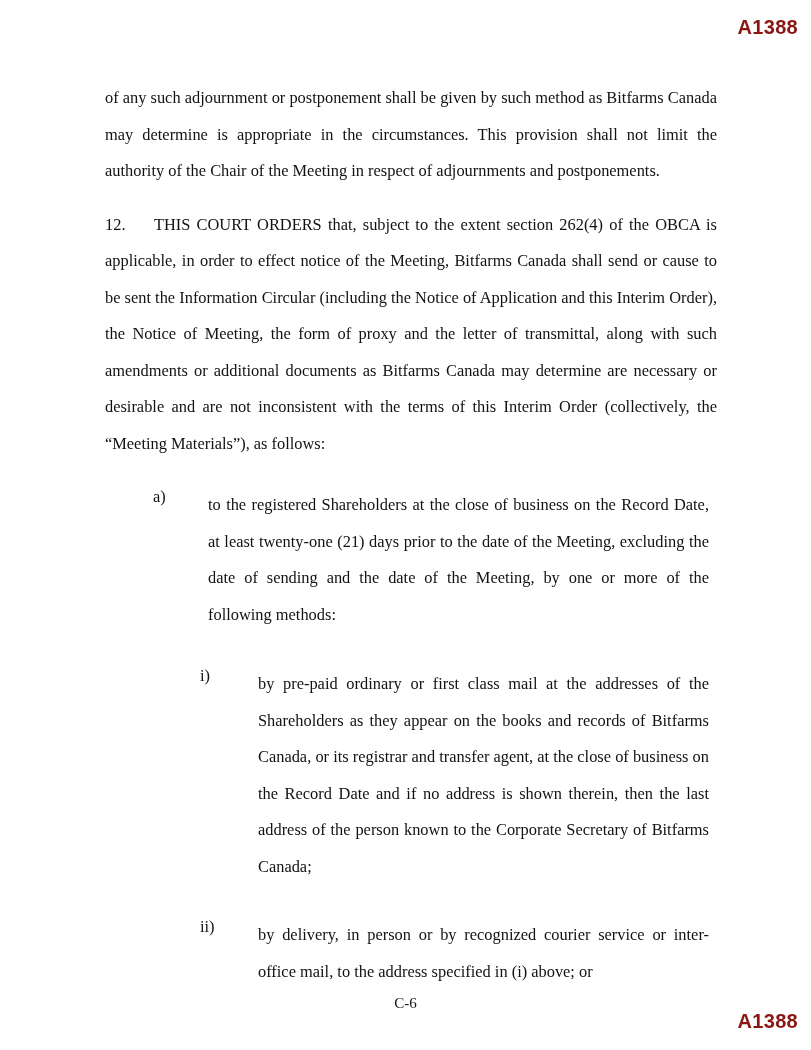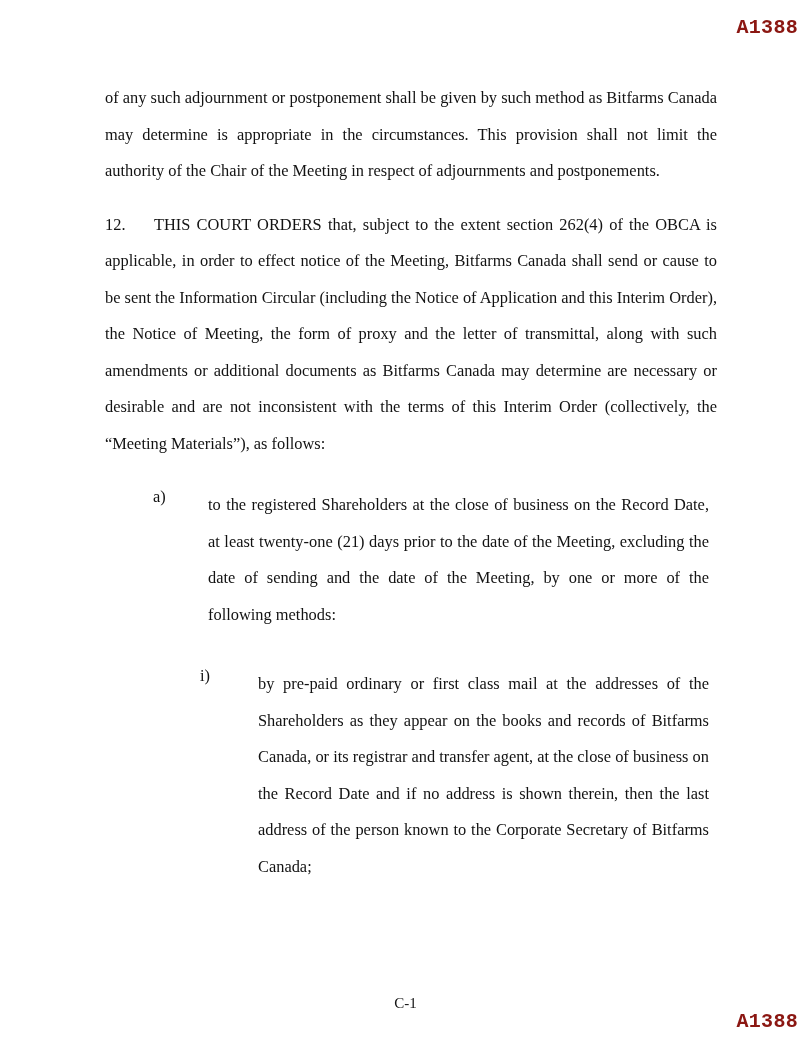--- a/index.html
+++ b/index.html
@@ -11,21 +11,21 @@
     margin: 0 auto;
     background: #ffffff;
     font-family: "Liberation Serif", "DejaVu Serif", serif;
     font-size: 16.4px;
     color: #121212;
     overflow: hidden;
   }
   .stamp {
     position: absolute;
     right: 13px;
-    font-family: Liberation Mono, monospace;
+    font-family: Liberation Sans, sans-serif;
     font-weight: 700;
     font-size: 20px;
     letter-spacing: 0.3px;
   }
   .stamp-top { top: 16px; }
   .stamp-bottom { top: 1010px; }
   .content {
     position: absolute;
     left: 105px;
     top: 80px;
@@ -90,20 +90,24 @@
     <div class="item level-1">
       <span class="item-label">a)</span>
       <p class="item-text">to the registered Shareholders at the close of business on the Record Date, at least twenty-one (21) days prior to the date of the Meeting, excluding the date of sending and the date of the Meeting, by one or more of the following methods:</p>
     </div>
 
     <div class="item level-2">
       <span class="item-label">i)</span>
       <p class="item-text">by pre-paid ordinary or first class mail at the addresses of the Shareholders as they appear on the books and records of Bitfarms Canada, or its registrar and transfer agent, at the close of business on the Record Date and if no address is shown therein, then the last address of the person known to the Corporate Secretary of Bitfarms Canada;</p>
     </div>
 
+    <div class="item level-2">
+      <span class="item-label">ii)</span>
+      <p class="item-text">by delivery, in person or by recognized courier service or inter-office mail, to the address specified in (i) above; or</p>
+    </div>
 
   </div>
 
-  <div class="footer-page-number">C-1</div>
+  <div class="footer-page-number">C-6</div>
 
   <div class="stamp stamp-bottom" style="color: rgb(139, 23, 18);">A1388</div>
 
 </div>
 
 </body></html>

